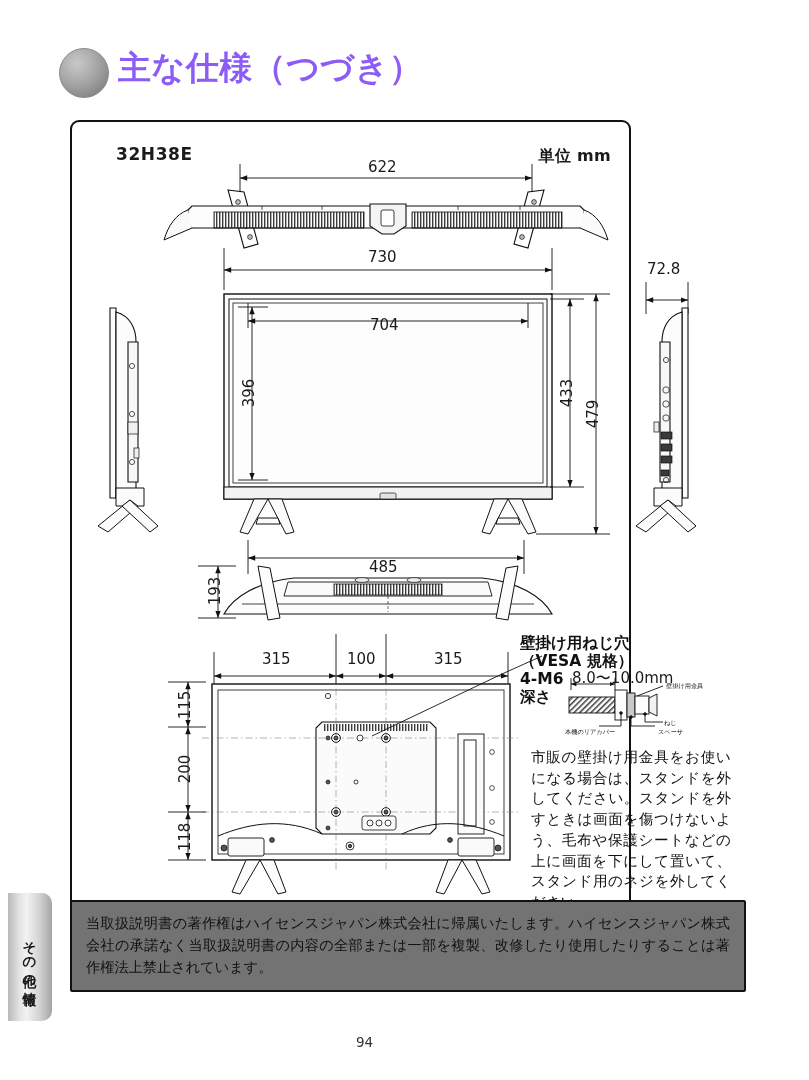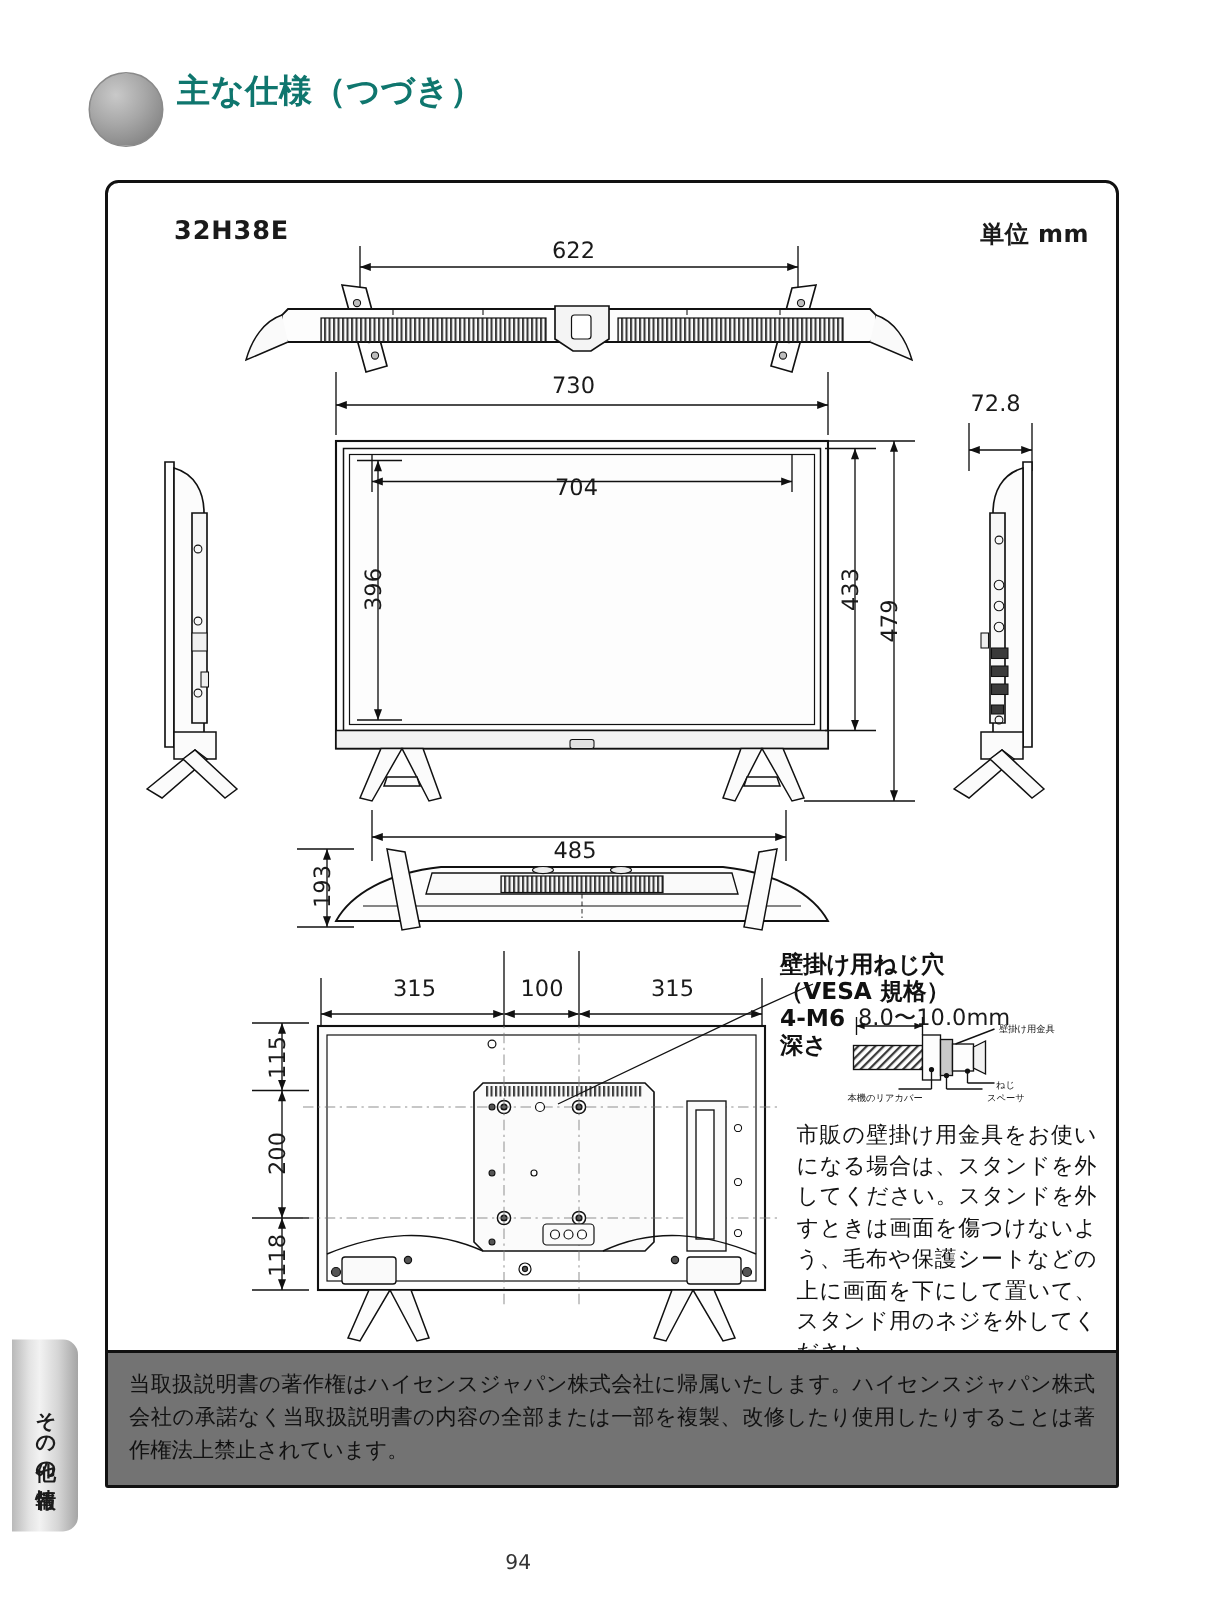--- a/index.html
+++ b/index.html
@@ -26,32 +26,32 @@
     position: absolute;
     left: 59px; top: 10px;
     width: 48px; height: 48px;
     border-radius: 50%;
     background: radial-gradient(circle at 36% 30%, #c9c9c9 0%, #a8a8a8 42%, #8d8d8d 72%, #707070 100%);
     border: 1px solid #8a8a8a;
   }
   #header-title {
     position: absolute;
     left: 118px; top: 8px;
-    font-size: 22px;
+    font-size: 33px;
     font-weight: bold;
     letter-spacing: 0.5px;
     white-space: nowrap;
-    color: #0f766e;
+    color: #8b5cf6;
   }
 
   
   #spec-frame {
     position: absolute;
     left: 70px; top: 120px;
-    width: 676px; height: 855px;
+    width: 561px; height: 855px;
     border: 2.5px solid #111;
     border-radius: 9px;
     box-sizing: border-box;
     background: #fff;
   }
   #model-number {
     position: absolute;
     left: 44px; top: 22px;
     font-size: 17px;
     font-weight: bold;
@@ -169,20 +169,21 @@
   }
 
   
   #page-number {
     position: absolute;
     left: 0; top: 1034px;
     width: 691px;
     text-align: center;
     font-size: 13.5px;
     color: #333;
+    padding-left: 19px;
   }
 </style>
 </head>
 <body>
 
 <div id="page-header">
   <div id="header-bullet"></div>
   <div id="header-title">主な仕様（つづき）</div>
 </div>
 

